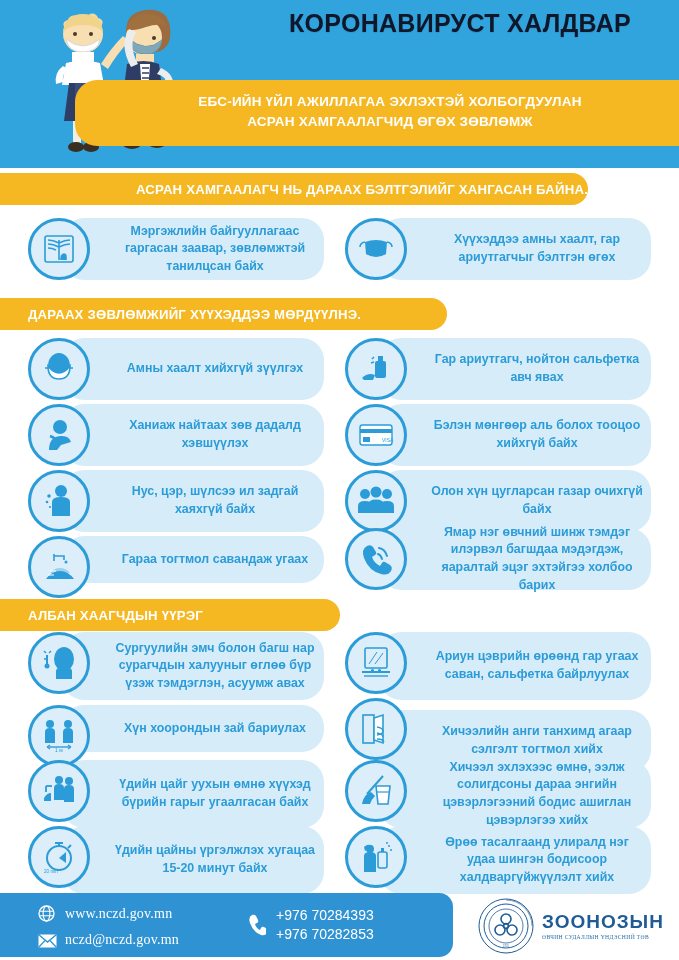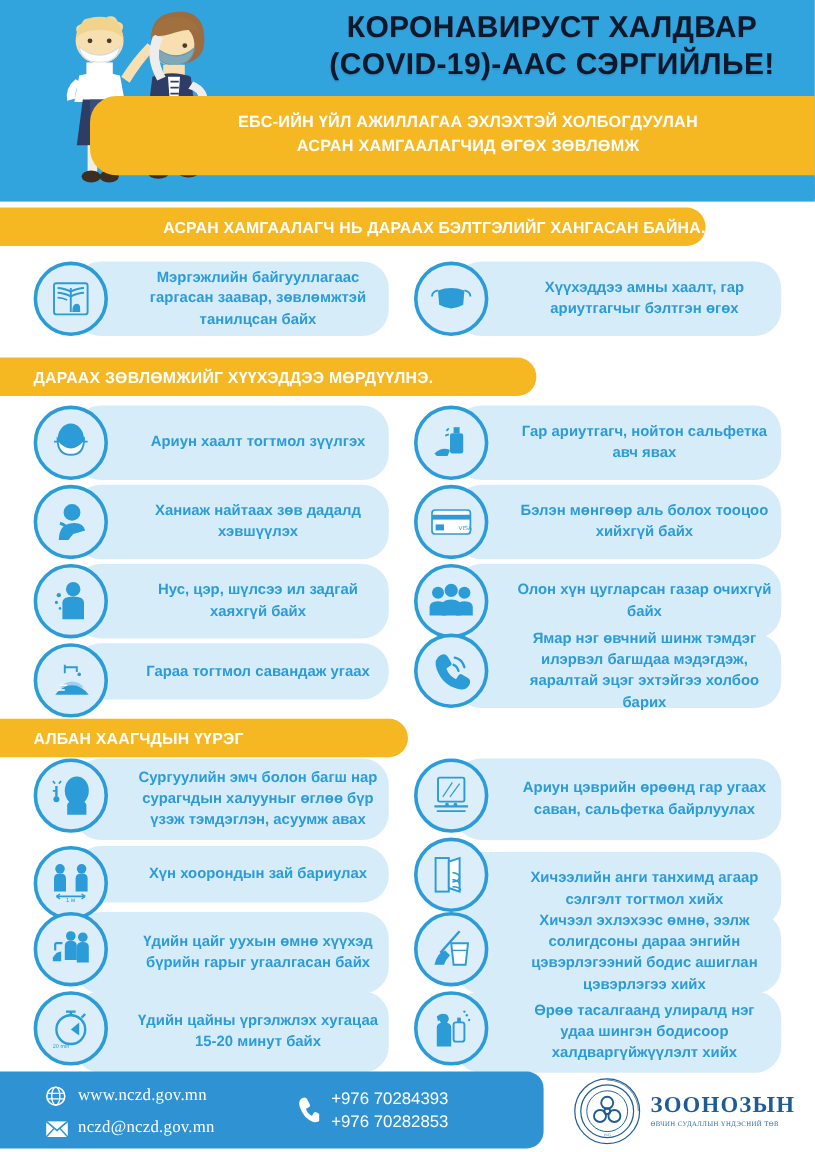--- a/index.html
+++ b/index.html
@@ -69,21 +69,21 @@
     color:#ffffff; font-family:"Liberation Serif","DejaVu Serif",serif;
     font-size:14px; letter-spacing:.2px;
   }
   .f-phone {
     color:#ffffff; font-family:"Liberation Sans",sans-serif;
     font-size:14px; line-height:1.35; font-weight:normal;
   }
   .logo-wrap { position:absolute; left:478px; top:898px; display:flex; align-items:center; }
   .logo-name {
     color:#1F5C96; font-weight:bold; font-size:19px; letter-spacing:1px;
-    font-family:Liberation Serif, serif; line-height:1;
+    font-family:Liberation Sans, sans-serif; line-height:1;
   }
   .logo-sub {
     color:#2A6EA8; font-size:5.6px; letter-spacing:.35px; margin-top:3px;
     font-family:"Liberation Serif","DejaVu Serif",serif; white-space:nowrap;
   }
 </style>
 </head>
 <body>
 
 <div class="header">
@@ -124,21 +124,20 @@
       <path d="M139 64 q14 6 12 20 q-1 8 -10 8 l-1 -7 q4 -1 4 -5 q0 -8 -9 -10z" fill="#EDEDED"></path>
       <rect x="107" y="114" width="10" height="22" fill="#F7DFB2"></rect>
       <rect x="128" y="114" width="10" height="22" fill="#F7DFB2"></rect>
       <ellipse cx="110" cy="140" rx="9" ry="5" fill="#3B2E22"></ellipse>
       <ellipse cx="135" cy="139" rx="9" ry="5" fill="#3B2E22"></ellipse>
     </g>
   </svg>
 
   <div class="header-title">
     <div>КОРОНАВИРУСТ ХАЛДВАР</div>
-    <div>(COVID-19)-ААС СЭРГИЙЛЬЕ!</div>
   </div>
 </div>
 <div class="header-band"></div>
 <div class="header-band-text">
   <div>ЕБС-ИЙН ҮЙЛ АЖИЛЛАГАА ЭХЛЭХТЭЙ ХОЛБОГДУУЛАН</div>
   <div>АСРАН ХАМГААЛАГЧИД ӨГӨХ ЗӨВЛӨМЖ</div>
 </div>
 <div class="header-blue-strip"></div>
 
 <div class="sec-banner" style="top:173px;width:588px;justify-content:flex-end;">
@@ -173,21 +172,21 @@
 </div>
 
 <div class="icon-circle" style="left:28px;top:338px;">
   <svg width="32" height="34" viewBox="0 0 32 34" fill="none" stroke="#2B9CD8" stroke-width="1.6">
     <ellipse cx="16" cy="14" rx="11" ry="13" fill="#2B9CD8" stroke="none"></ellipse>
     <path d="M5 14q11 14 22 0q0 13-11 13T5 14z" fill="#ffffff" stroke="#2B9CD8"></path>
     <path d="M5 16h-3 M27 16h3"></path>
   </svg>
 </div>
 <div class="card" style="left:62px;top:338px;width:262px;height:62px;">
-  <div class="txt">Ариун хаалт тогтмол зүүлгэх</div>
+  <div class="txt">Амны хаалт хийхгүй зүүлгэх</div>
 </div>
 
 <div class="icon-circle" style="left:345px;top:338px;">
   <svg width="34" height="32" viewBox="0 0 34 32" fill="none" stroke="#2B9CD8" stroke-width="1.5">
     <rect x="16" y="8" width="11" height="17" rx="2" fill="#2B9CD8" stroke="none"></rect>
     <rect x="19" y="3" width="5" height="5" fill="#2B9CD8" stroke="none"></rect>
     <path d="M13 6l2-2 M12 10l3-1" stroke="#2B9CD8"></path>
     <path d="M3 25q6-6 13-3l-2 5H5z" fill="#2B9CD8" stroke="none"></path>
   </svg>
 </div>

